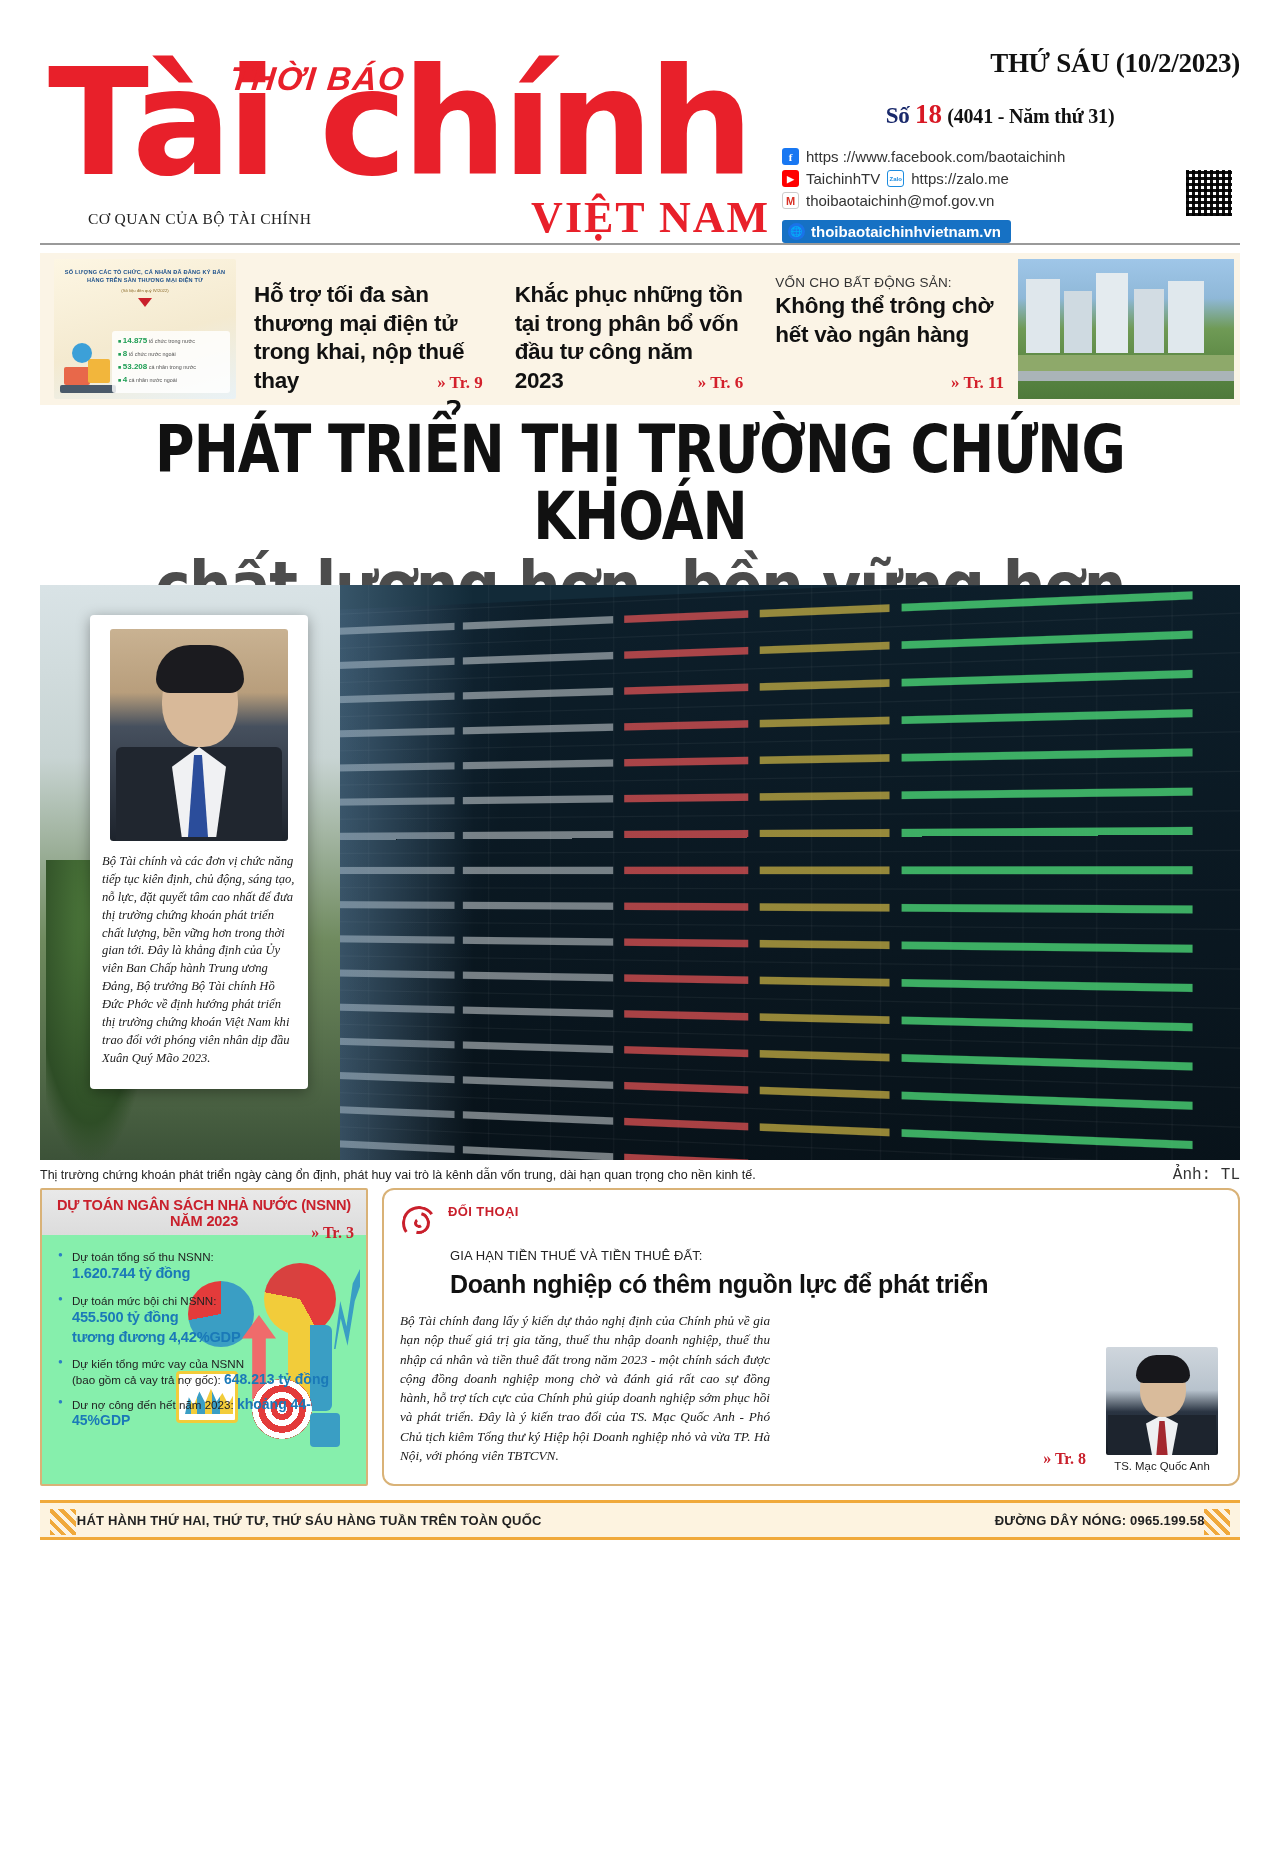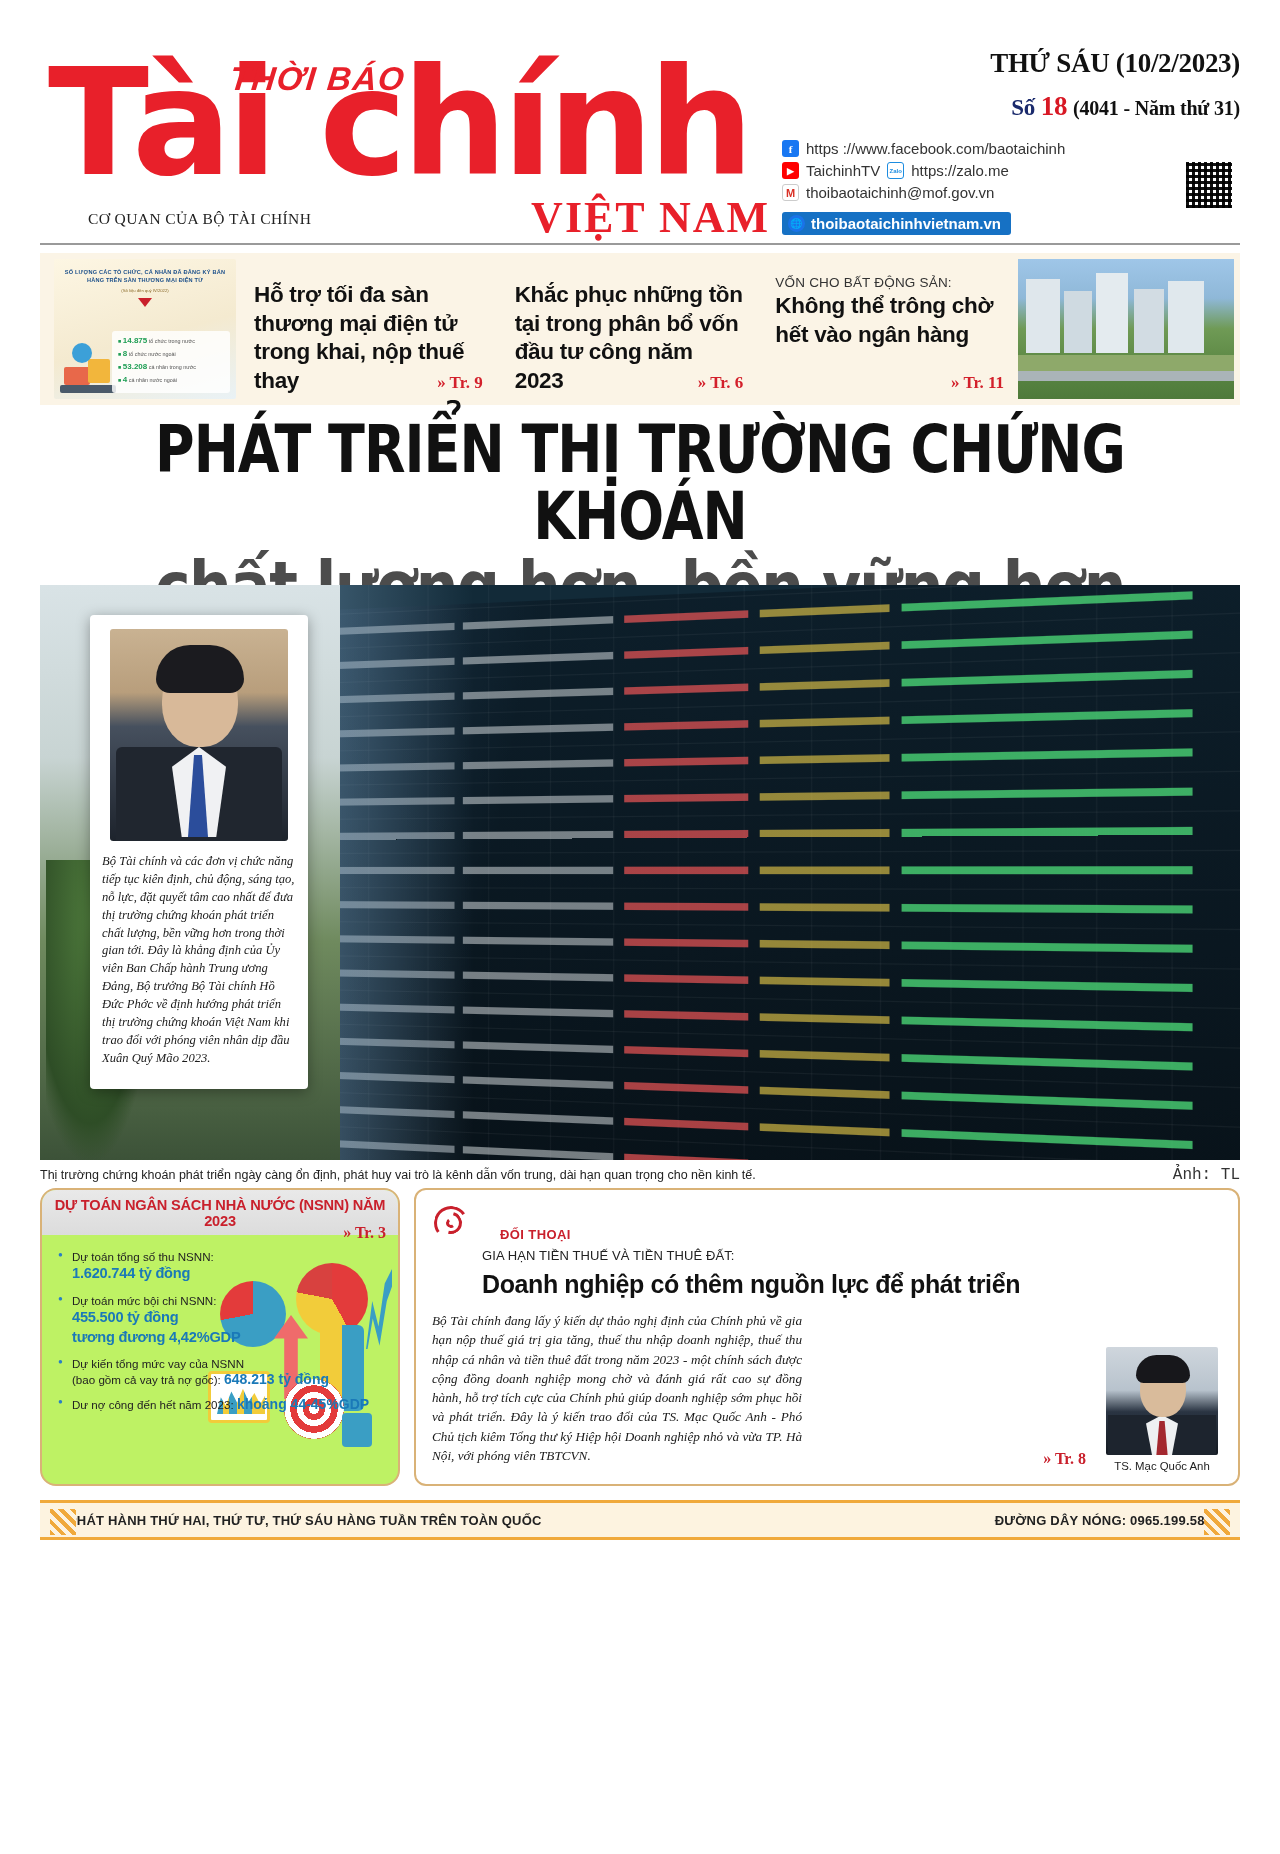--- a/index.html
+++ b/index.html
@@ -38,21 +38,21 @@
     font-size: 15.5px; color: #222; letter-spacing: 0.4px;
     font-family: "Liberation Serif", serif;
   }
   .mast-right { position: absolute; right: 0px; top: 48px; width: 480px; text-align: right; }
   .mast-date {
     font-family: "Liberation Serif", serif; font-weight: bold;
     font-size: 27px; color: #111; letter-spacing: -0.3px;
   }
   .mast-issue {
     font-family: "Liberation Serif", serif; font-weight: bold;
-    font-size: 23px; color: #1a2a6c; margin-top: 12px; letter-spacing: -0.2px;
+    font-size: 23px; color: #1a2a6c; margin-top: 20px; letter-spacing: -0.2px; text-align: center;
   }
   .mast-issue .num { color: #d81824; font-size: 27px; }
   .mast-issue .rest { color: #111; font-size: 20px; }
   .social-list { margin-top: 18px; text-align: left; padding-left: 22px; position: relative; }
   .social-row { display: flex; align-items: center; gap: 7px; margin-bottom: 5px; font-size: 15px; color: #333; }
   .sicon { width: 17px; height: 17px; border-radius: 3px; display: inline-flex; align-items: center;
            justify-content: center; font-size: 11px; font-weight: bold; color: #fff; flex: 0 0 auto; }
   .sicon.fb { background: #1877f2; font-family: "Liberation Serif", serif; }
   .sicon.yt { background: #ff0000; font-size: 9px; }
   .sicon.zalo { background: #fff; border: 1px solid #1c8ce0; color: #1c8ce0; font-size: 6px; }
@@ -168,22 +168,22 @@
 
   .photo-cap-row { position: absolute; left: 40px; right: 40px; top: 1166px;
                    display: flex; justify-content: space-between; align-items: baseline; }
   .photo-cap { font-size: 12.5px; color: #222; font-family: "Liberation Sans", sans-serif; }
   .photo-cap-src { font-size: 16px; color: #333; font-family: Liberation Mono, monospace; }
 
   
   .bottom { position: absolute; left: 40px; right: 40px; top: 1188px; height: 298px; display: flex; gap: 14px; }
 
   .budget {
-    width: 360px; flex: 0 0 auto; border: 2px solid #d9b277; border-radius: 16px;
-    background: #bef264; position: relative; overflow: hidden;
+    width: 328px; flex: 0 0 auto; border: 2px solid #d9b277; border-radius: 2px;
+    background: #86efac; position: relative; overflow: hidden;
   }
   .budget-hd {
     background: linear-gradient(180deg,#e9e9e9,#dcdcdc); text-align: center;
     padding: 7px 4px 6px; font-size: 14.6px; font-weight: bold; color: #c9202c;
     letter-spacing: -0.2px;
   }
   .budget-body { position: relative; padding: 14px 10px 8px 16px; height: 246px; }
   .b-item { margin-bottom: 9px; position: relative; padding-left: 14px; z-index: 2; }
   .b-item::before { content: "●"; position: absolute; left: 0; top: 1px; color: #2b7fc4; font-size: 8px; }
   .b-label { font-size: 11.6px; color: #222; line-height: 1.3; }
@@ -193,21 +193,21 @@
   .budget-pg { position: absolute; right: 12px; top: 34px; color: #c9202c;
                font-family: "Liberation Serif", serif; font-weight: bold; font-size: 16px; z-index: 3; }
   .budget-art { position: absolute; right: 4px; top: 28px; width: 196px; height: 210px; z-index: 1; }
   .pie { position: absolute; border-radius: 50%; }
   .target { position: absolute; border-radius: 50%; }
 
   .dialog {
     flex: 1 1 auto; border: 2px solid #d9b277; border-radius: 12px; background: #fff;
     position: relative; padding: 14px 16px 10px 16px; overflow: hidden;
   }
-  .dlg-badge { display: flex; align-items: flex-end; gap: 22px; margin-bottom: 6px; }
+  .dlg-badge { display: flex; align-items: flex-start; gap: 2px; margin-bottom: 6px; }
   .dlg-swirl { width: 46px; height: 38px; position: relative; flex: 0 0 auto; }
   .dlg-swirl i { position: absolute; border: 3px solid #c9202c; border-radius: 50%;
                  border-right-color: transparent; border-bottom-color: transparent; }
   .dlg-badge-txt { color: #c9202c; font-size: 13px; font-weight: bold; letter-spacing: 0.4px; }
   .dlg-kicker { font-size: 13px; color: #222; letter-spacing: 0.1px; margin-left: 50px; margin-top: -26px; }
   .dlg-head { font-size: 25px; font-weight: bold; line-height: 1.2; color: #111;
               margin-left: 50px; margin-top: 6px; letter-spacing: -0.4px; }
   .dlg-body { font-family: "Liberation Serif", serif; font-style: italic; font-size: 13.2px;
               line-height: 1.46; color: #1a1a1a; margin-top: 12px; text-align: justify; }
   .dlg-figure { position: absolute; right: 16px; bottom: 12px; width: 120px; text-align: center; }

